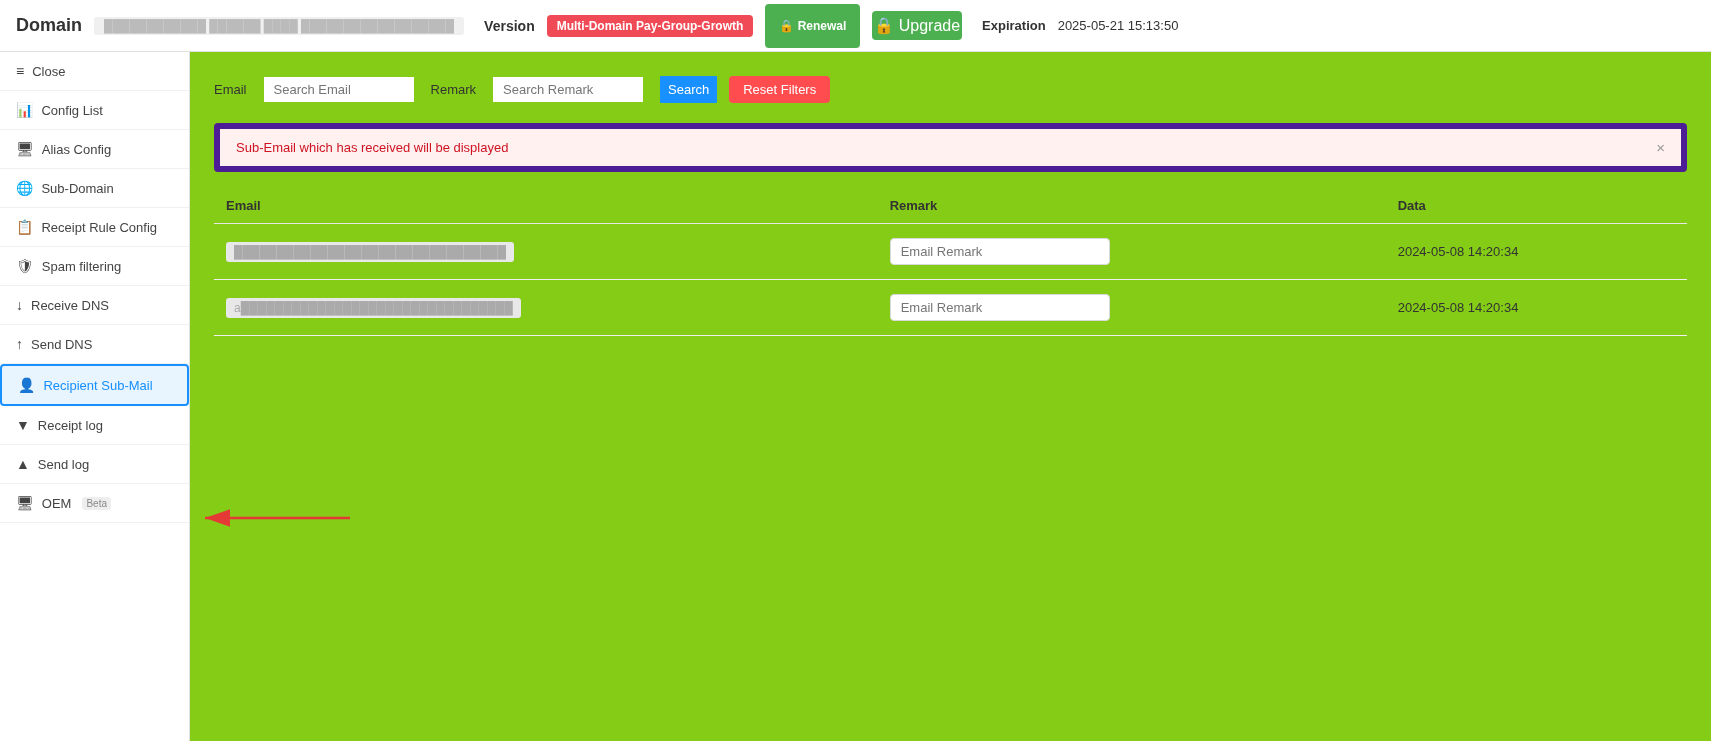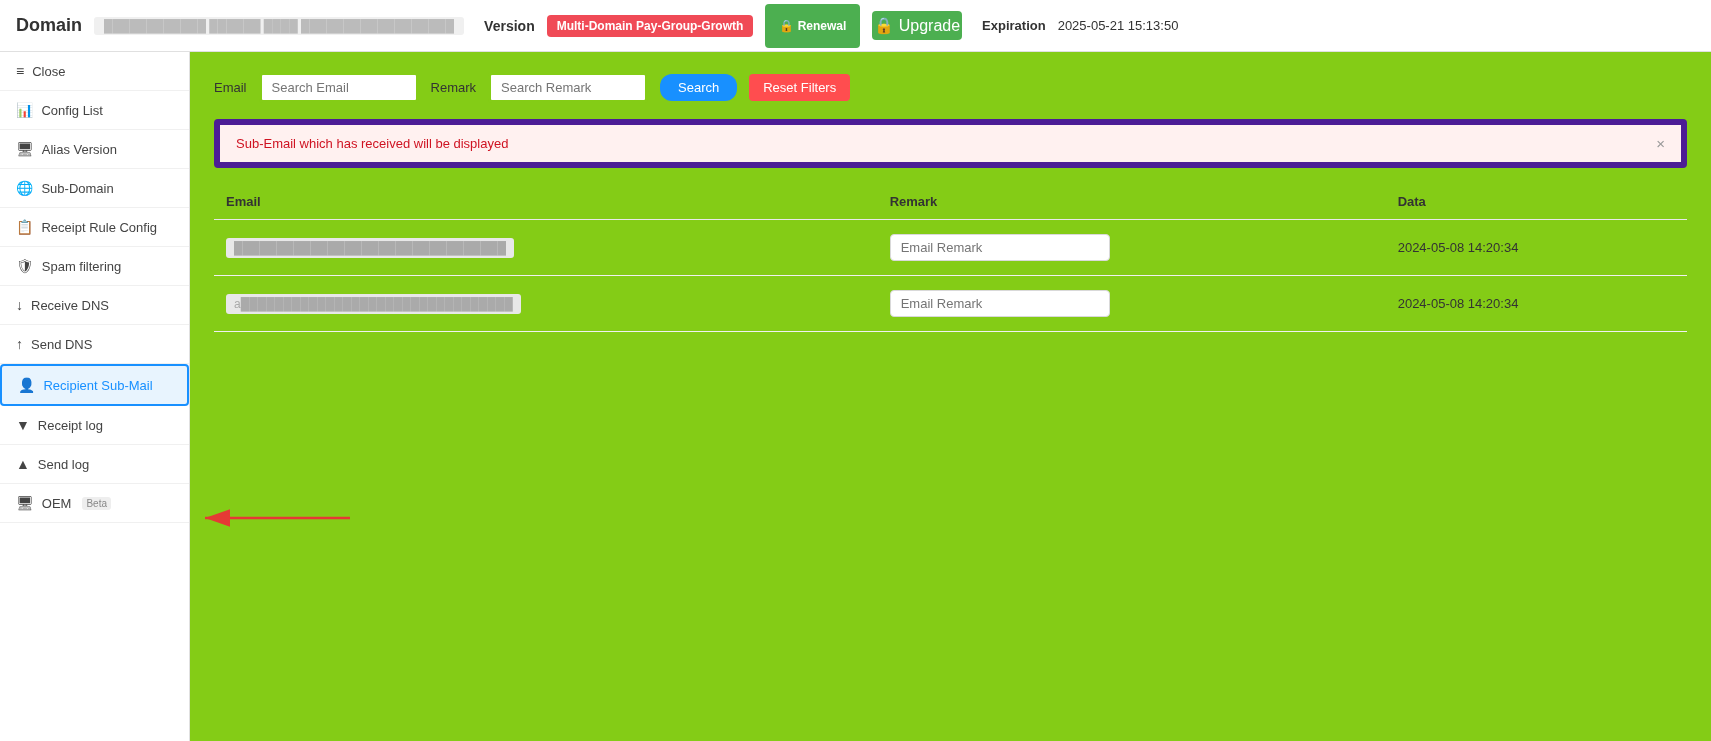--- a/index.html
+++ b/index.html
@@ -96,34 +96,34 @@
 
     
     .filter-bar {
       display: flex;
       align-items: center;
       gap: 12px;
       margin-bottom: 16px;
     }
     .filter-label { font-size: 13px; color: #333; font-weight: 500; }
     .filter-input {
-      border: 3px solid #84cc16;
+      border: 5px solid #84cc16;
       border-radius: 4px;
       padding: 5px 10px;
       font-size: 13px;
       color: #999;
       outline: none;
       width: 160px;
     }
     .search-btn {
       background: #1890ff;
       color: #fff;
       border: none;
-      padding: 6px 18px;
-      border-radius: 12px;
+      padding: 6px 8px;
+      border-radius: 1px;
       cursor: pointer;
       font-size: 13px;
     }
     .reset-btn {
       background: #ff4d4f;
       color: #fff;
       border: none;
       padding: 6px 14px;
       border-radius: 4px;
       cursor: pointer;
@@ -235,21 +235,21 @@
     <div class="sidebar-item">
       <span class="icon">≡</span>
       <span>Close</span>
     </div>
     <div class="sidebar-item">
       <span class="icon">📊</span>
       <span>Config List</span>
     </div>
     <div class="sidebar-item">
       <span class="icon">🖥</span>
-      <span>Alias Version</span>
+      <span>Alias Config</span>
     </div>
     <div class="sidebar-item">
       <span class="icon">🌐</span>
       <span>Sub-Domain</span>
     </div>
     <div class="sidebar-item">
       <span class="icon">📋</span>
       <span>Receipt Rule Config</span>
     </div>
     <div class="sidebar-item">

